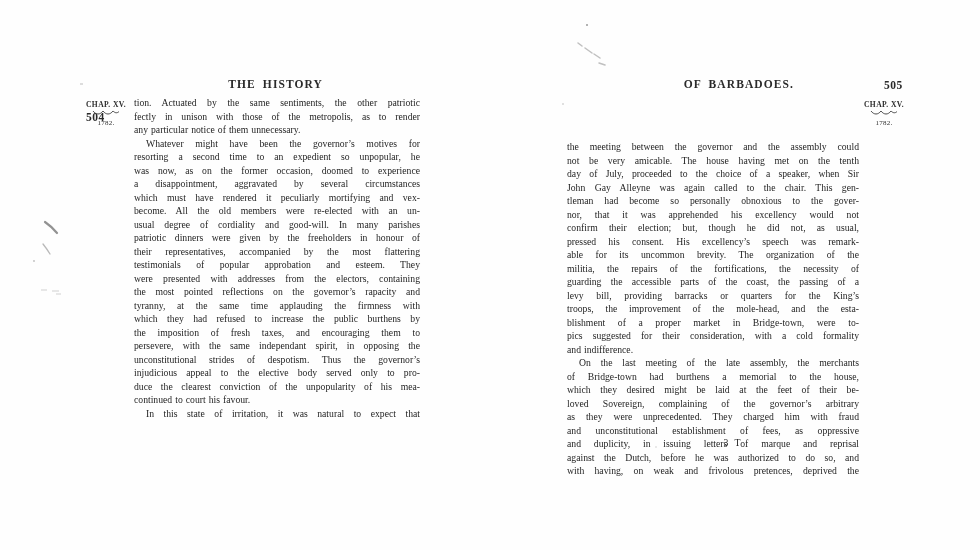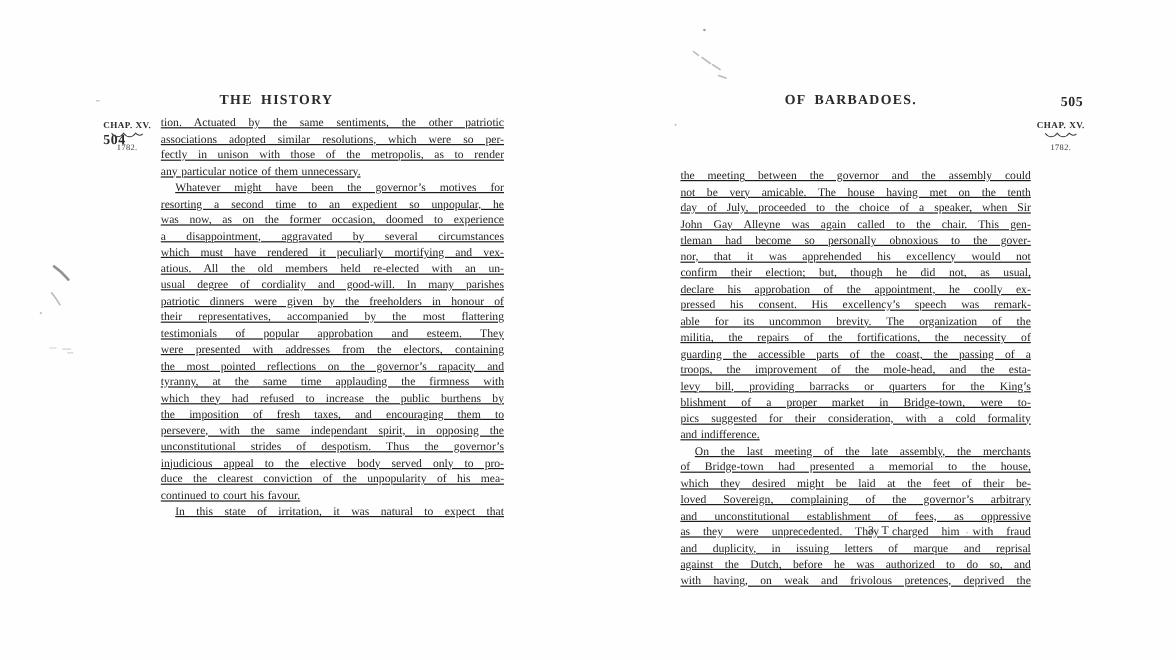--- a/index.html
+++ b/index.html
@@ -11,21 +11,21 @@
     position: relative;
     overflow: hidden;
   }
   .scan-canvas { position: absolute; inset: 0; background: #fefefe; }
 
   
   .running-title {
     position: absolute; top: 78px;
     font-size: 11.5px; font-weight: bold;
     letter-spacing: 1.1px; word-spacing: 3px;
-    color: #2a2a2a; text-align: left;
+    color: #2a2a2a; text-align: right;
   }
   .folio {
     position: absolute; top: 79px;
     font-size: 11.5px; font-weight: bold;
     letter-spacing: 0.5px; color: #2a2a2a;
   }
   #left-title  { left: 183px; width: 140px; }
   #right-title { left: 654px; width: 140px; }
   #left-folio  { left: 86px; margin-top: 32px; }
   #right-folio { left: 884px; }
@@ -48,21 +48,21 @@
 
   
   .body-col {
     position: absolute; top: 96px;
     font-size: 9.7px; line-height: 13.5px;
     color: #1e1e1e; word-spacing: 0.6px;
   }
   #left-body  { left: 134px; width: 286px; }
   #right-body { left: 567px; width: 292px; margin-top: 44px; }
 
-  .line { text-align: justify; text-align-last: justify; text-decoration: underline; }
+  .line { text-align: justify; text-align-last: justify; }
   .line.last { text-align-last: left; }
   .line.indent { text-indent: 12px; }
 
   
   .signature {
     position: absolute; top: 437px; left: 703px; width: 60px;
     text-align: center; font-size: 9.8px; letter-spacing: 2px;
     color: #2a2a2a;
   }
 
@@ -79,29 +79,28 @@
   <div class="margin-note" id="left-margin-note">
     <div class="chap">CHAP. XV.</div>
     <svg width="28" height="6" viewBox="0 0 28 6">
       <path d="M1,2 C4,6 8,6 11,2 C14,6 18,6 21,2 C23,4 25,4.5 27,2.5" fill="none" stroke="#3a3a3a" stroke-width="0.9"></path>
     </svg>
     <div class="year">1782.</div>
   </div>
 
   <div class="body-col" id="left-body">
       <div class="line">tion.  Actuated by the same sentiments, the other patriotic</div>
-      <div class="line">associations adopted similar resolutions, which were so per-</div>
       <div class="line">fectly in unison with those of the metropolis, as to render</div>
       <div class="line last">any particular notice of them unnecessary.</div>
       <div class="line indent">Whatever might have been the governor’s motives for</div>
       <div class="line">resorting a second time to an expedient so unpopular, he</div>
       <div class="line">was now, as on the former occasion, doomed to experience</div>
       <div class="line">a disappointment, aggravated by several circumstances</div>
       <div class="line">which must have rendered it peculiarly mortifying and vex-</div>
-      <div class="line">atious.  All the old members held re-elected with an un-</div>
+      <div class="line">become.  All the old members were re-elected with an un-</div>
       <div class="line">usual degree of cordiality and good-will.  In many parishes</div>
       <div class="line">patriotic dinners were given by the freeholders in honour of</div>
       <div class="line">their representatives, accompanied by the most flattering</div>
       <div class="line">testimonials of popular approbation and esteem.  They</div>
       <div class="line">were presented with addresses from the electors, containing</div>
       <div class="line">the most pointed reflections on the governor’s rapacity and</div>
       <div class="line">tyranny, at the same time applauding the firmness with</div>
       <div class="line">which they had refused to increase the public burthens by</div>
       <div class="line">the imposition of fresh taxes, and encouraging them to</div>
       <div class="line">persevere, with the same independant spirit, in opposing the</div>
@@ -124,36 +123,35 @@
   </div>
 
   <div class="body-col" id="right-body">
       <div class="line">the meeting between the governor and the assembly could</div>
       <div class="line">not be very amicable.  The house having met on the tenth</div>
       <div class="line">day of July, proceeded to the choice of a speaker, when Sir</div>
       <div class="line">John Gay Alleyne was again called to the chair.  This gen-</div>
       <div class="line">tleman had become so personally obnoxious to the gover-</div>
       <div class="line">nor, that it was apprehended his excellency would not</div>
       <div class="line">confirm their election; but, though he did not, as usual,</div>
-      <div class="line">declare his approbation of the appointment, he coolly ex-</div>
       <div class="line">pressed his consent.  His excellency’s speech was remark-</div>
       <div class="line">able for its uncommon brevity.  The organization of the</div>
       <div class="line">militia, the repairs of the fortifications, the necessity of</div>
       <div class="line">guarding the accessible parts of the coast, the passing of a</div>
+      <div class="line">levy bill, providing barracks or quarters for the King’s</div>
       <div class="line">troops, the improvement of the mole-head, and the esta-</div>
-      <div class="line">levy bill, providing barracks or quarters for the King’s</div>
       <div class="line">blishment of a proper market in Bridge-town, were to-</div>
       <div class="line">pics suggested for their consideration, with a cold formality</div>
       <div class="line last">and indifference.</div>
       <div class="line indent">On the last meeting of the late assembly, the merchants</div>
-      <div class="line">of Bridge-town had presented a memorial to the house,</div>
+      <div class="line">of Bridge-town had burthens a memorial to the house,</div>
       <div class="line">which they desired might be laid at the feet of their be-</div>
       <div class="line">loved Sovereign, complaining of the governor’s arbitrary</div>
+      <div class="line">as they were unprecedented.  They charged him with fraud</div>
       <div class="line">and unconstitutional establishment of fees, as oppressive</div>
-      <div class="line">as they were unprecedented.  They charged him with fraud</div>
       <div class="line">and duplicity, in issuing letters of marque and reprisal</div>
       <div class="line">against the Dutch, before he was authorized to do so, and</div>
       <div class="line">with having, on weak and frivolous pretences, deprived the</div>
     </div>
 
   <div class="signature">3 T</div>
 
   <svg class="artifacts" width="980" height="550" viewBox="0 0 980 550">
 
     <circle cx="587" cy="25" r="1" fill="#6f6f6f" opacity="0.7"></circle>

